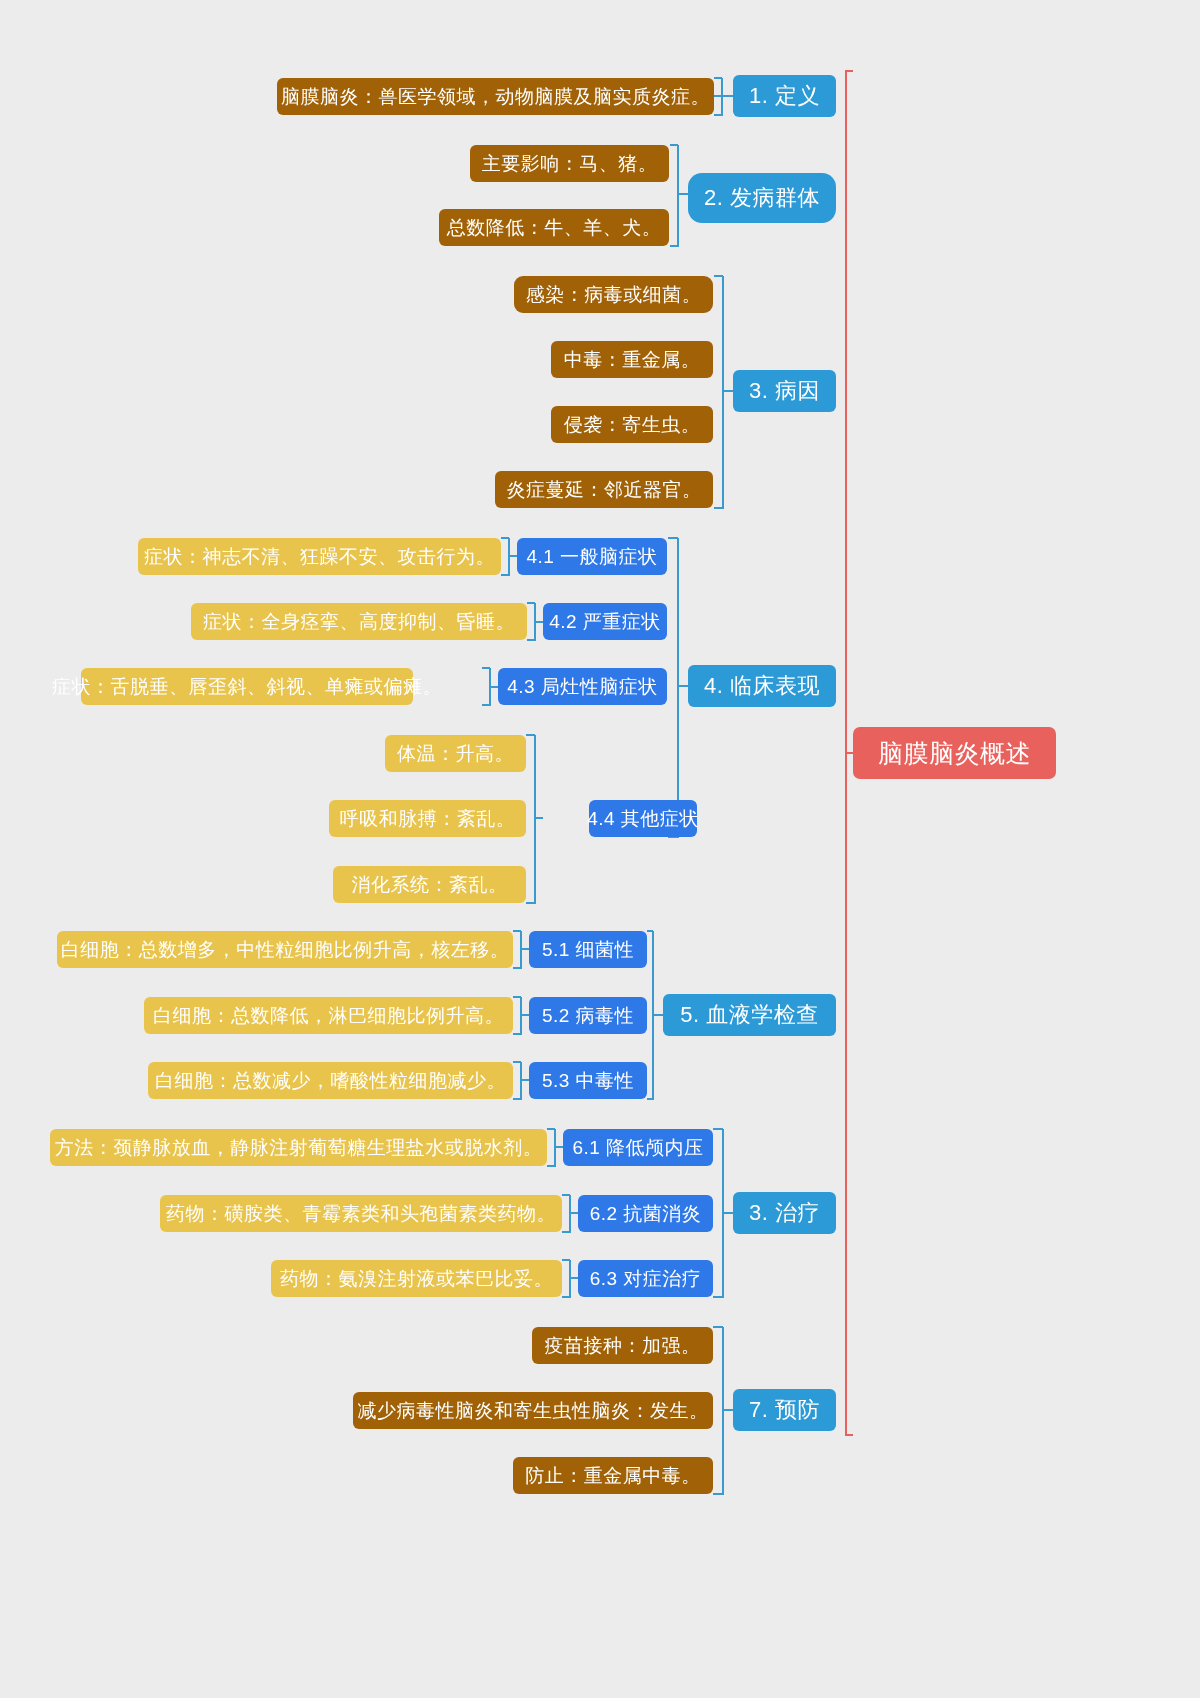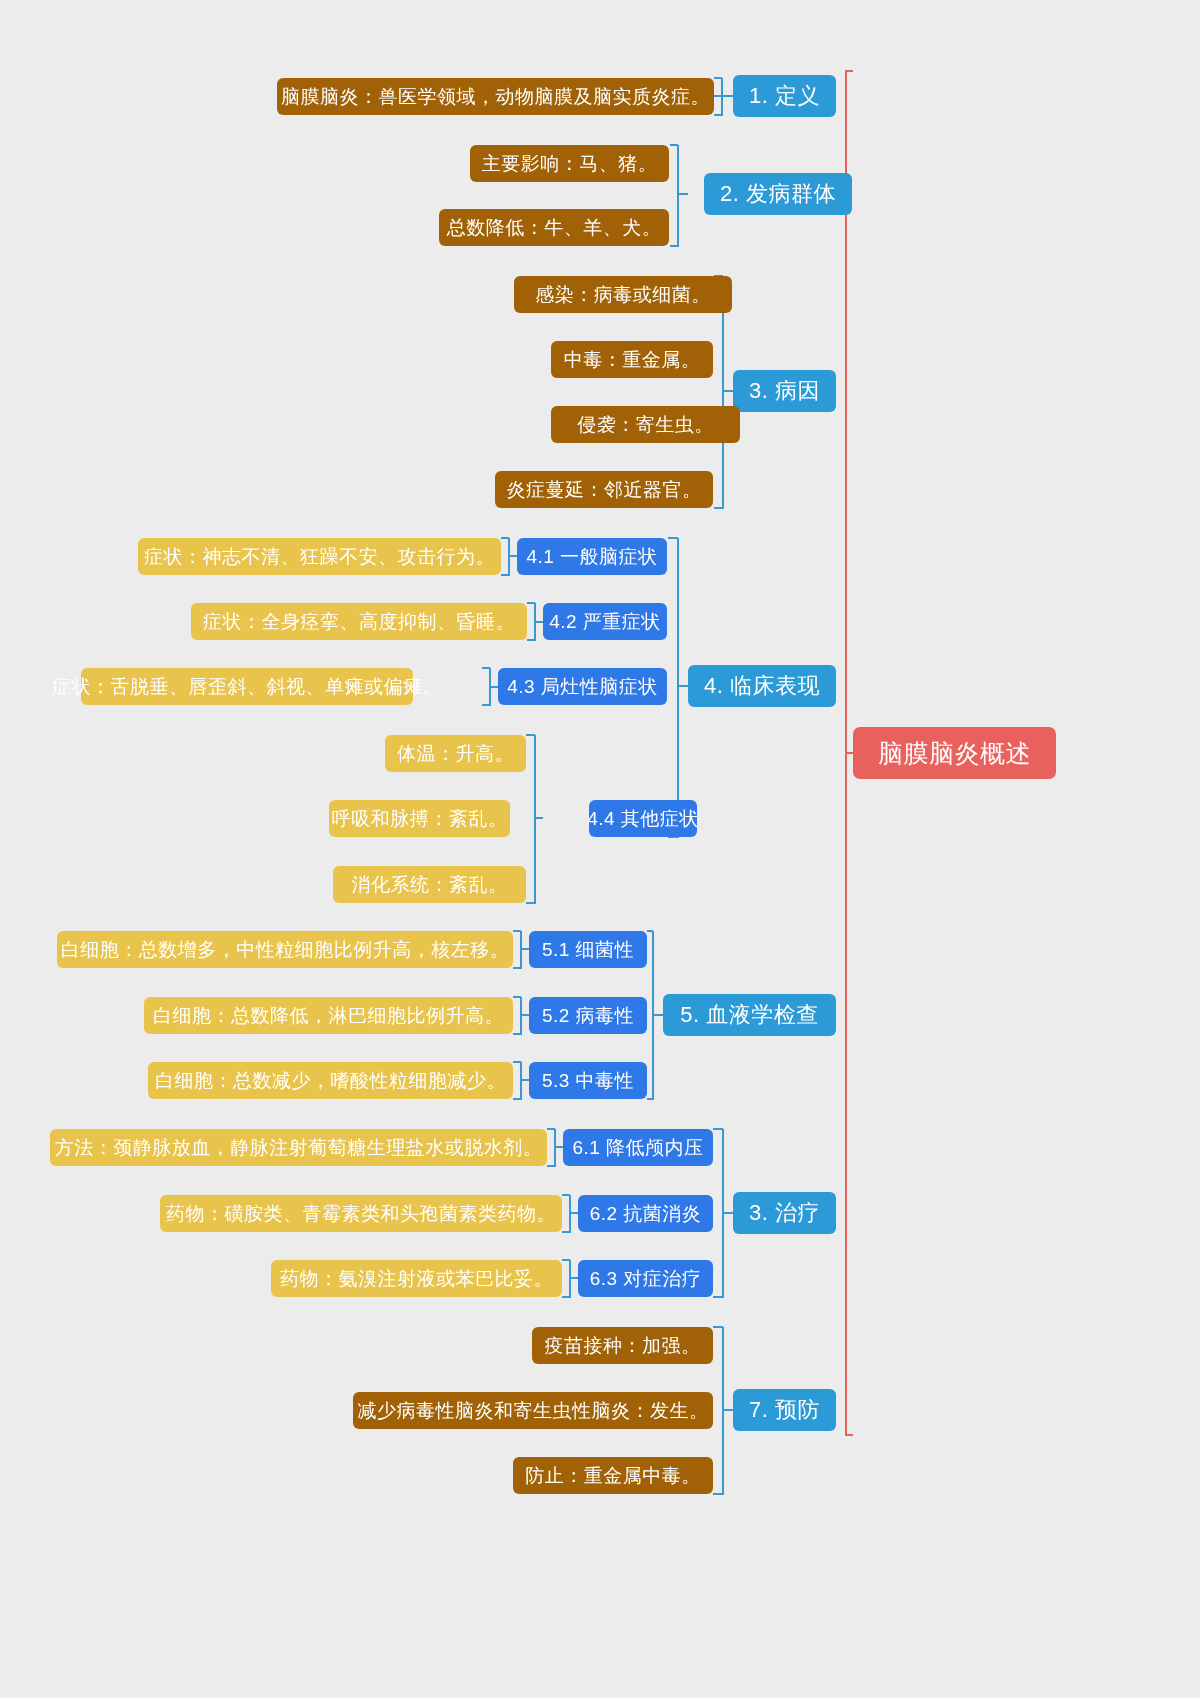--- a/index.html
+++ b/index.html
@@ -100,38 +100,38 @@
       <path d="M 563 1147 L 555 1147 M 555 1129 L 547 1129 M 555 1129 L 555 1166 L 547 1166" fill="none" stroke="#3a9ad0" stroke-width="2" stroke-linecap="butt"></path>
       <path d="M 578 1213 L 570 1213 M 570 1195 L 562 1195 M 570 1195 L 570 1232 L 562 1232" fill="none" stroke="#3a9ad0" stroke-width="2" stroke-linecap="butt"></path>
       <path d="M 578 1278 L 570 1278 M 570 1260 L 562 1260 M 570 1260 L 570 1297 L 562 1297" fill="none" stroke="#3a9ad0" stroke-width="2" stroke-linecap="butt"></path>
       <path d="M 733 1410 L 723 1410" fill="none" stroke="#3a9ad0" stroke-width="2" stroke-linecap="butt"></path>
       <path d="M 723 1327 L 713 1327 M 723 1327 L 723 1494 L 713 1494" fill="none" stroke="#3a9ad0" stroke-width="2" stroke-linecap="butt"></path>
     </svg>
   <div id="nodes">
       <div class="node root" style="left: 853px; top: 727px; width: 203px; height: 52px;">脑膜脑炎概述</div>
       <div class="node lvl1" style="left: 733px; top: 75px; width: 103px; height: 42px;">1. 定义</div>
       <div class="node lvl2-blue" style="left: 277px; top: 78px; width: 437px; height: 37px;">脑膜脑炎：兽医学领域，动物脑膜及脑实质炎症。</div>
-      <div class="node lvl1" style="left: 704px; top: 173px; width: 148px; height: 42px;">2. 发病群体</div>
+      <div class="node lvl1" style="left: 688px; top: 173px; width: 148px; height: 50px; border-radius: 14px;">2. 发病群体</div>
       <div class="node lvl2-blue" style="left: 470px; top: 145px; width: 199px; height: 37px;">主要影响：马、猪。</div>
       <div class="node lvl2-blue" style="left: 439px; top: 209px; width: 230px; height: 37px;">总数降低：牛、羊、犬。</div>
       <div class="node lvl1" style="left: 733px; top: 370px; width: 103px; height: 42px;">3. 病因</div>
-      <div class="node lvl2-blue" style="left: 514px; top: 276px; width: 218px; height: 37px;">感染：病毒或细菌。</div>
+      <div class="node lvl2-blue" style="left: 514px; top: 276px; width: 199px; height: 37px; border-radius: 9px;">感染：病毒或细菌。</div>
       <div class="node lvl2-blue" style="left: 551px; top: 341px; width: 162px; height: 37px;">中毒：重金属。</div>
-      <div class="node lvl2-blue" style="left: 551px; top: 406px; width: 189px; height: 37px;">侵袭：寄生虫。</div>
+      <div class="node lvl2-blue" style="left: 551px; top: 406px; width: 162px; height: 37px;">侵袭：寄生虫。</div>
       <div class="node lvl2-blue" style="left: 495px; top: 471px; width: 218px; height: 37px;">炎症蔓延：邻近器官。</div>
       <div class="node lvl1" style="left: 688px; top: 665px; width: 148px; height: 42px;">4. 临床表现</div>
       <div class="node lvl3-blue" style="left: 517px; top: 538px; width: 150px; height: 37px;">4.1 一般脑症状</div>
       <div class="node lvl3-yellow" style="left: 138px; top: 538px; width: 363px; height: 37px;">症状：神志不清、狂躁不安、攻击行为。</div>
       <div class="node lvl3-blue" style="left: 543px; top: 603px; width: 124px; height: 37px;">4.2 严重症状</div>
       <div class="node lvl3-yellow" style="left: 191px; top: 603px; width: 336px; height: 37px;">症状：全身痉挛、高度抑制、昏睡。</div>
       <div class="node lvl3-blue" style="left: 498px; top: 668px; width: 169px; height: 37px;">4.3 局灶性脑症状</div>
       <div class="node lvl3-yellow" style="left: 81px; top: 668px; width: 332px; height: 37px;">症状：舌脱垂、唇歪斜、斜视、单瘫或偏瘫。</div>
       <div class="node lvl3-blue" style="left: 543px; top: 800px; width: 108px; height: 37px; margin-left: 46px;">4.4 其他症状</div>
       <div class="node lvl3-yellow" style="left: 385px; top: 735px; width: 141px; height: 37px;">体温：升高。</div>
-      <div class="node lvl3-yellow" style="left: 329px; top: 800px; width: 181px; height: 37px;">呼吸和脉搏：紊乱。</div>
+      <div class="node lvl3-yellow" style="left: 329px; top: 800px; width: 197px; height: 37px;">呼吸和脉搏：紊乱。</div>
       <div class="node lvl3-yellow" style="left: 333px; top: 866px; width: 193px; height: 37px;">消化系统：紊乱。</div>
       <div class="node lvl1" style="left: 663px; top: 994px; width: 173px; height: 42px;">5. 血液学检查</div>
       <div class="node lvl3-blue" style="left: 529px; top: 931px; width: 118px; height: 37px;">5.1 细菌性</div>
       <div class="node lvl3-yellow" style="left: 57px; top: 931px; width: 456px; height: 37px;">白细胞：总数增多，中性粒细胞比例升高，核左移。</div>
       <div class="node lvl3-blue" style="left: 529px; top: 997px; width: 118px; height: 37px;">5.2 病毒性</div>
       <div class="node lvl3-yellow" style="left: 144px; top: 997px; width: 369px; height: 37px;">白细胞：总数降低，淋巴细胞比例升高。</div>
       <div class="node lvl3-blue" style="left: 529px; top: 1062px; width: 118px; height: 37px;">5.3 中毒性</div>
       <div class="node lvl3-yellow" style="left: 148px; top: 1062px; width: 365px; height: 37px;">白细胞：总数减少，嗜酸性粒细胞减少。</div>
       <div class="node lvl1" style="left: 733px; top: 1192px; width: 103px; height: 42px;">3. 治疗</div>
       <div class="node lvl3-blue" style="left: 563px; top: 1129px; width: 150px; height: 37px;">6.1 降低颅内压</div>

